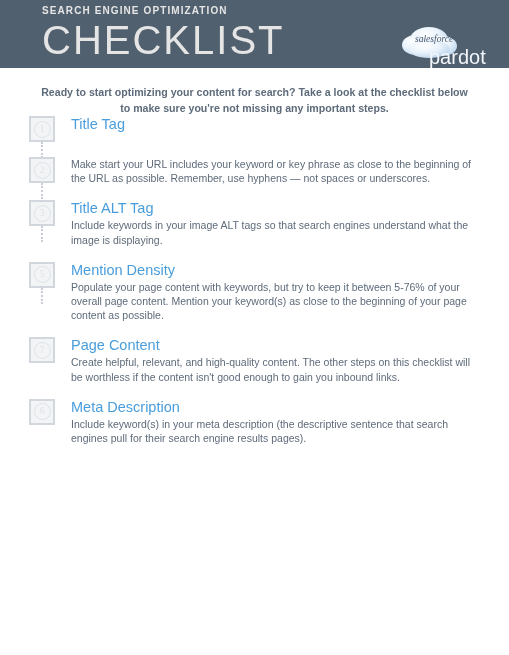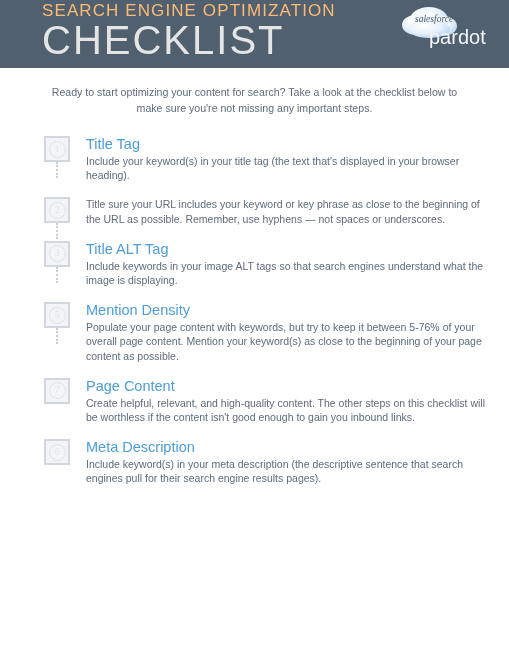--- a/index.html
+++ b/index.html
@@ -21,62 +21,63 @@
     height: 68px;
     background: #51606f;
     box-sizing: border-box;
   }
   .header-titles {
     position: absolute;
     left: 42px;
     top: 3px;
   }
   .eyebrow {
-    font-size: 17px;
+    font-size: 10px;
     letter-spacing: 1.1px;
-    color: #fdba74;
-    font-weight: 400;
+    color: #e5e5e5;
+    font-weight: 700;
     line-height: 16px;
     white-space: nowrap;
   }
   .main-title {
     font-size: 40px;
     line-height: 45px;
     letter-spacing: 2.0px;
     color: #e5e5e5;
     font-weight: 300;
     white-space: nowrap;
     margin-top: -1px;
   }
 
   
   .logo-wrap {
     position: absolute;
     right: 18px;
-    top: 0;
+    top: 20px;
     width: 92px;
     height: 52px;
   }
   .logo-svg { display: block; }
 
   
   .intro {
     margin: 17px auto 0 auto;
     width: 430px;
     text-align: center;
     font-size: 10.6px;
     line-height: 15.5px;
     color: #5e6b7a;
+    font-weight: bold;
   }
 
   
   .checklist {
     position: relative;
-    margin-top: 20px;
-    padding-left: 44px;
+    margin-top: 0;
+    padding-left: 29px;
     padding-right: 10px;
   }
   .item {
     position: relative;
     display: flex;
     align-items: flex-start;
     margin-bottom: 15px;
   }
   .item:last-child { margin-bottom: 0; }
 
@@ -175,33 +176,32 @@
 
   <div class="item">
     <div class="box-col">
       <div class="checkbox">
         <div class="num-circle">1</div>
       </div>
       <div class="connector"></div>
     </div>
     <div class="text-col">
       <div class="item-title">Title Tag</div>
-      <div class="item-desc">Include your keyword(s) in your title tag (the text that's displayed in your browser heading).</div>
     </div>
   </div>
 
   <div class="item">
     <div class="box-col">
       <div class="checkbox">
         <div class="num-circle">2</div>
       </div>
       <div class="connector"></div>
     </div>
     <div class="text-col">
-      <div class="item-desc">Title sure your URL includes your keyword or key phrase as close to the beginning of the URL as possible. Remember, use hyphens — not spaces or underscores.</div>
+      <div class="item-desc">Make start your URL includes your keyword or key phrase as close to the beginning of the URL as possible. Remember, use hyphens — not spaces or underscores.</div>
     </div>
   </div>
 
   <div class="item">
     <div class="box-col">
       <div class="checkbox">
         <div class="num-circle">3</div>
       </div>
       <div class="connector"></div>
     </div>

